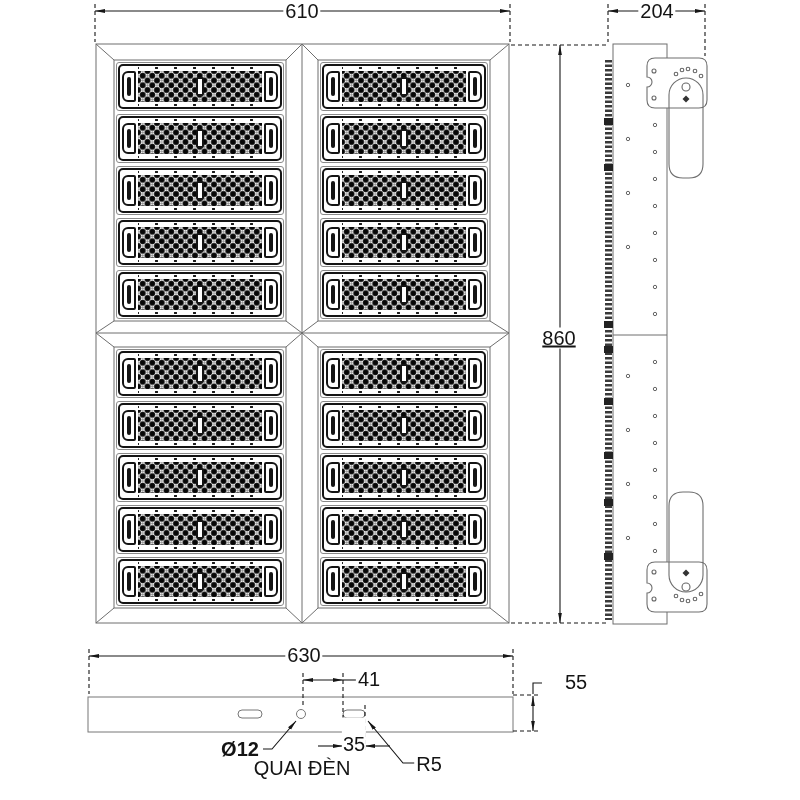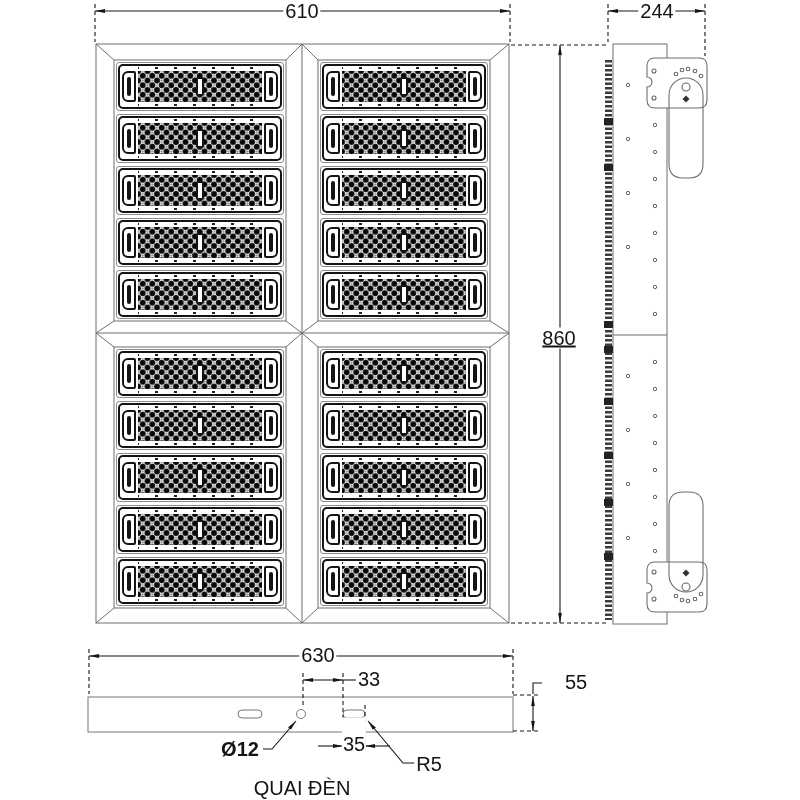--- a/index.html
+++ b/index.html
@@ -532,22 +532,22 @@
             <div class="m-cap right">
               <div class="m-slot"></div>
             </div>
           </div>
           <div class="m-dots"></div>
         </div>
       </div>
     </div>
 
   <div class="dim" style="left:302px;top:11px;">610</div>
-  <div class="dim" style="left:657px;top:11px;">244</div>
+  <div class="dim" style="left:657px;top:11px;">204</div>
   <div class="dim" style="left:559px;top:338px;text-decoration:underline;">860</div>
-  <div class="dim" style="left:318px;top:655px;text-align:right;">630</div>
-  <div class="dim" style="left:369px;top:679px;">33</div>
+  <div class="dim" style="left:304px;top:655px;text-align:right;">630</div>
+  <div class="dim" style="left:369px;top:679px;">41</div>
   <div class="dim" style="left:576px;top:682px;">55</div>
   <div class="dim" style="left:240px;top:749px;font-weight:bold;">Ø12</div>
   <div class="dim" style="left:354px;top:744px;padding:16px 1px;">35</div>
   <div class="dim" style="left:429px;top:764px;text-align:center;">R5</div>
-  <div class="dim" style="left:302px;top:788px;">QUAI ĐÈN</div>
+  <div class="dim" style="left:302px;top:768px;">QUAI ĐÈN</div>
 </div>
 
 </body></html>

